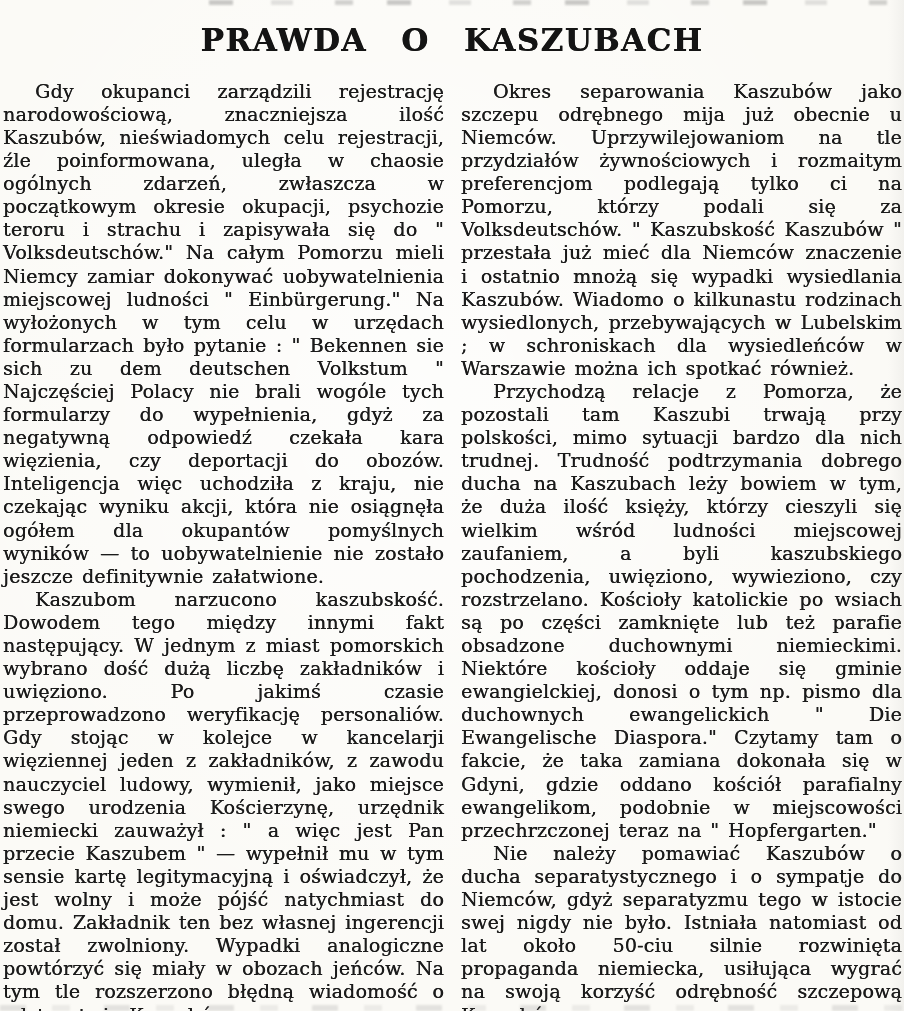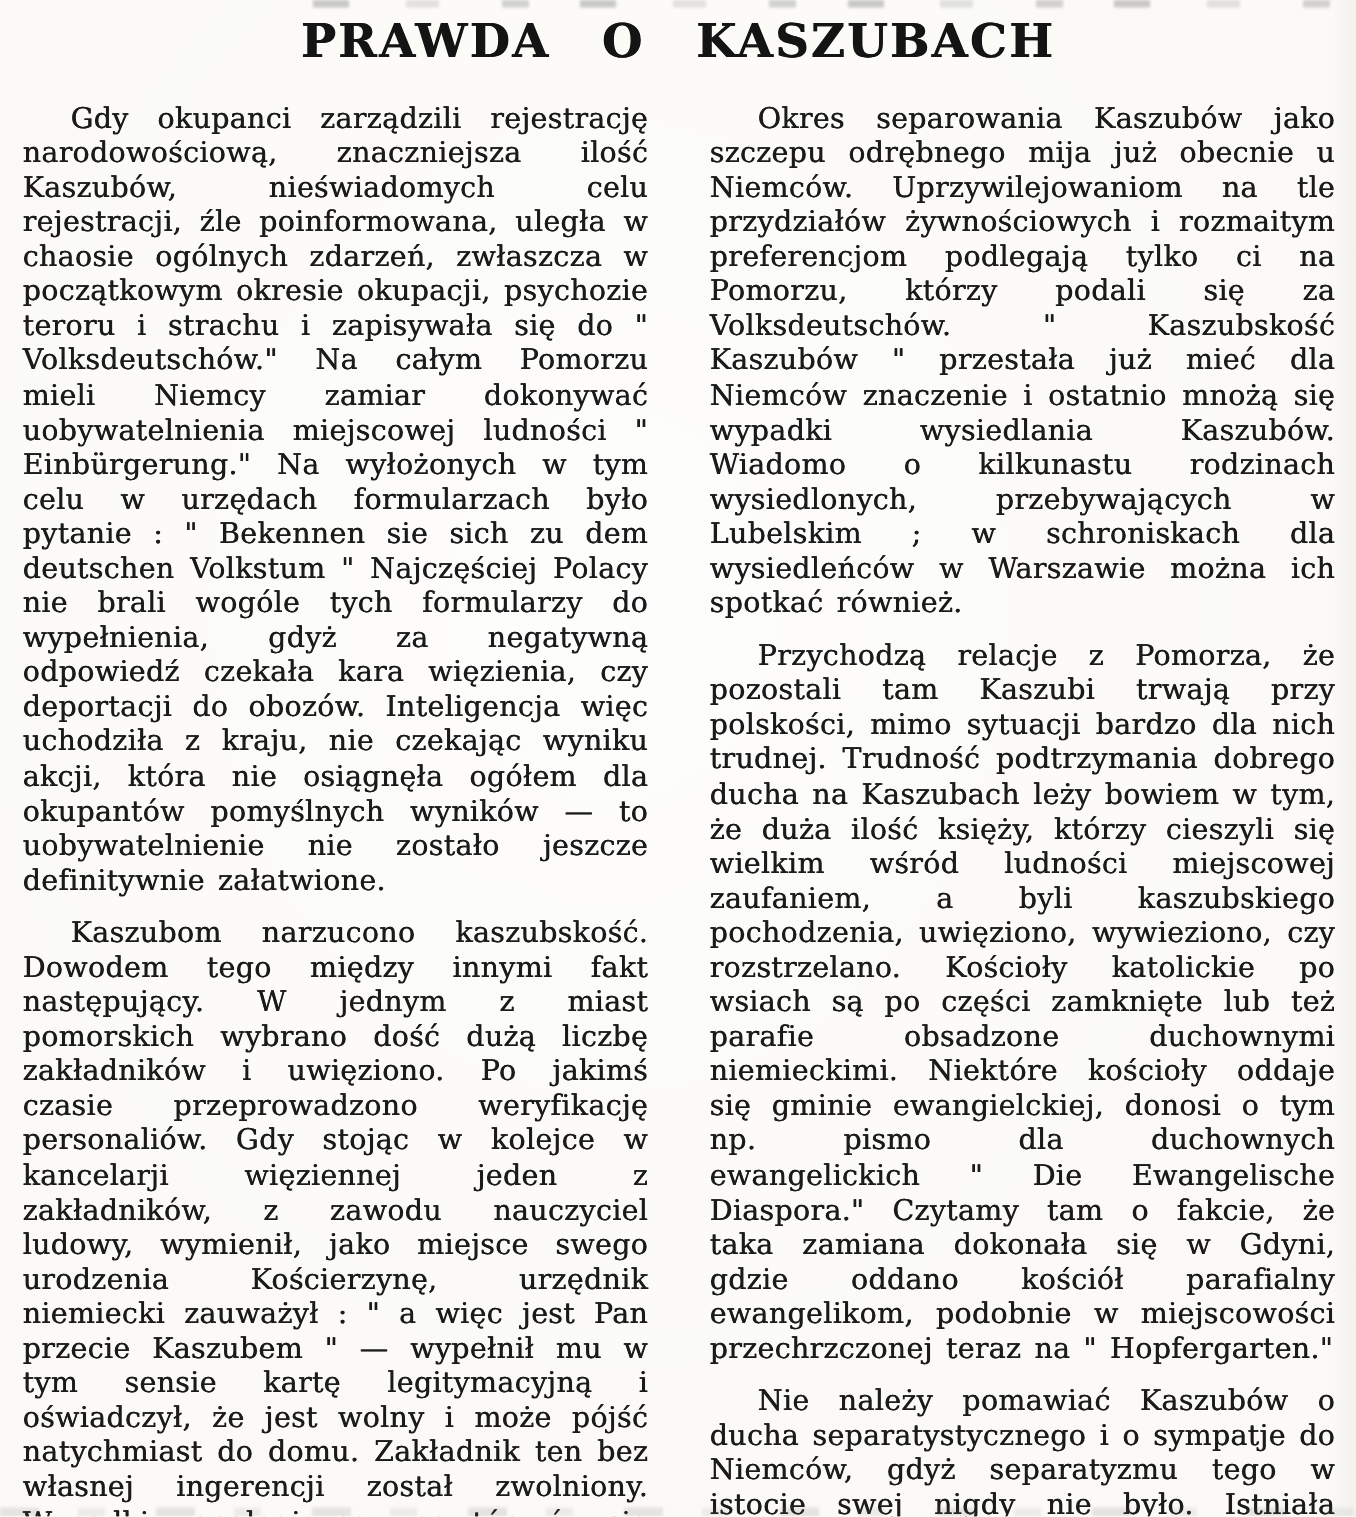--- a/index.html
+++ b/index.html
@@ -15,21 +15,21 @@
       width: 904px;
       height: 1011px;
       overflow: hidden;
       background:
         radial-gradient(ellipse at 45% 40%, rgba(255,255,255,0.65), rgba(255,255,255,0) 70%),
         #fbfaf6;
       color: #1b1b1b;
       font-family: "DejaVu Serif", "Liberation Serif", serif;
     }
     .article-title {
-      margin: 0;
+      margin: 12px;
       padding-top: 9px;
       text-align: center;
       font-size: 31px;
       line-height: 1.25;
       font-weight: bold;
       letter-spacing: 1.5px;
       word-spacing: 22px;
       color: #141414;
       text-shadow: 0.4px 0 0 currentColor;
     }
@@ -40,21 +40,21 @@
     }
     .column {
       flex: 1 1 0;
       font-size: 19px;
       line-height: 23.1px;
       text-align: justify;
       hyphens: auto;
       -webkit-hyphens: auto;
     }
     .column p {
-      margin: 12px;
+      margin: 0;
       text-indent: 32px;
       word-spacing: 2.5px;
       letter-spacing: 0.2px;
       text-shadow: 0.3px 0 0 currentColor;
     }
     
     .artifact-top {
       position: absolute;
       top: 0; left: 175px; right: 12px;
       height: 5px;

